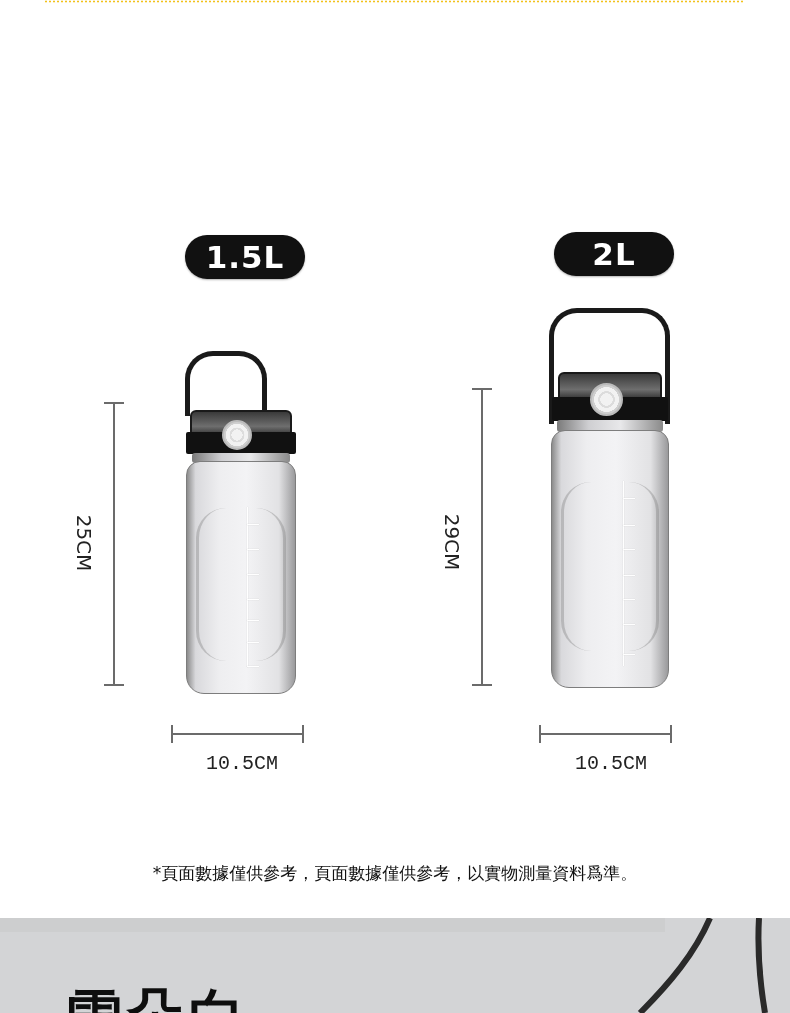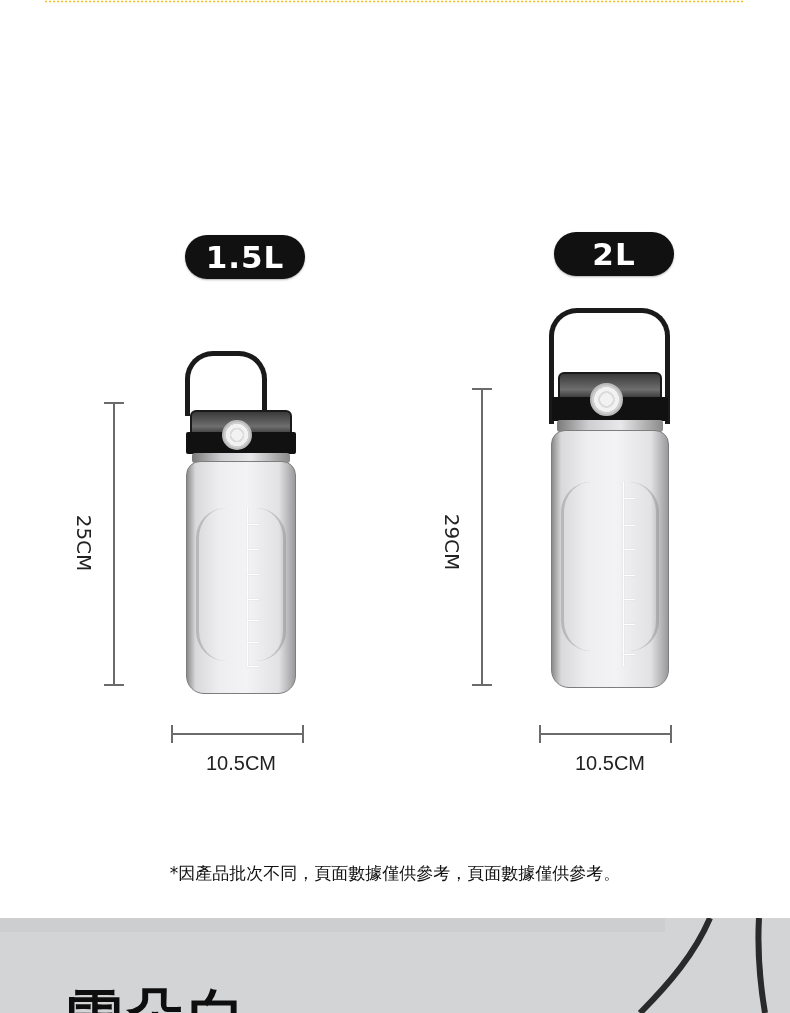--- a/index.html
+++ b/index.html
@@ -30,21 +30,21 @@
   .hcap { position: absolute; width: 2px; height: 18px; background: #6b6b6b; }
 
   .vlabel {
     position: absolute; font-size: 20px; color: #222;
     font-family: "DejaVu Sans", sans-serif;
     transform: rotate(90deg); transform-origin: center center;
     white-space: nowrap; width: 80px; text-align: center; line-height: 24px;
   }
   .hlabel {
     position: absolute; font-size: 20px; color: #222;
-    font-family: Liberation Sans, sans-serif; white-space: nowrap;
+    font-family: Liberation Mono, monospace; white-space: nowrap;
   }
 
   
   .bottle { position: absolute; }
   .handle {
     position: absolute; border: 5px solid #1a1a1a; border-bottom: none;
     border-radius: 28px 28px 0 0;
   }
   .lid-top {
     position: absolute; background: linear-gradient(#3a3a3a, #6e6e6e 60%, #2b2b2b);
@@ -153,21 +153,21 @@
     <div class="tick" style="left:71px; top:193px;"></div>
     <div class="tick" style="left:71px; top:223px;"></div>
   </div>
 </div>
 
 <div class="hcap" style="left:539px; top:725px;"></div>
 <div class="hline" style="left:539px; top:733px; width:133px;"></div>
 <div class="hcap" style="left:670px; top:725px;"></div>
 <div class="hlabel" style="left:575px; top:752px;">10.5CM</div>
 
-<div class="disclaimer">*因產品批次不同，頁面數據僅供參考，頁面數據僅供參考。</div>
+<div class="disclaimer">*頁面數據僅供參考，頁面數據僅供參考，以實物測量資料爲準。</div>
 
 <div class="bottom-section">
   <div class="bottom-strip"></div>
   <div class="bottom-title">雪朵白</div>
   <svg class="cord-svg" width="190" height="95" viewBox="0 0 190 95">
     <path d="M110 0 C 95 35, 70 65, 40 95" stroke="#2a2a2a" stroke-width="6" fill="none"></path>
     <path d="M159 0 C 157 35, 160 65, 165 95" stroke="#2a2a2a" stroke-width="6" fill="none"></path>
   </svg>
 </div>
 

